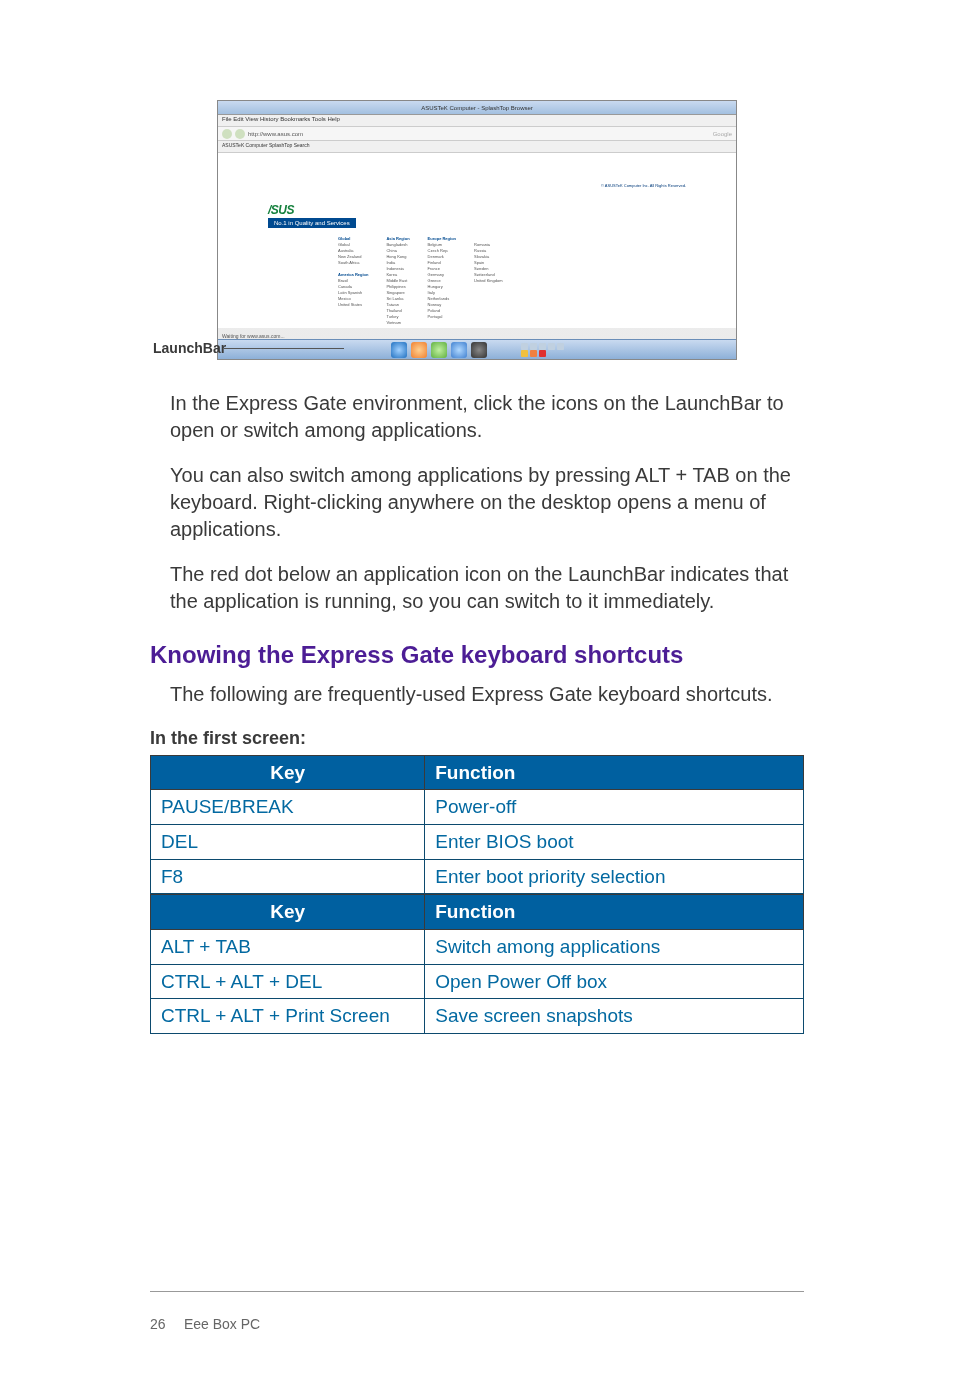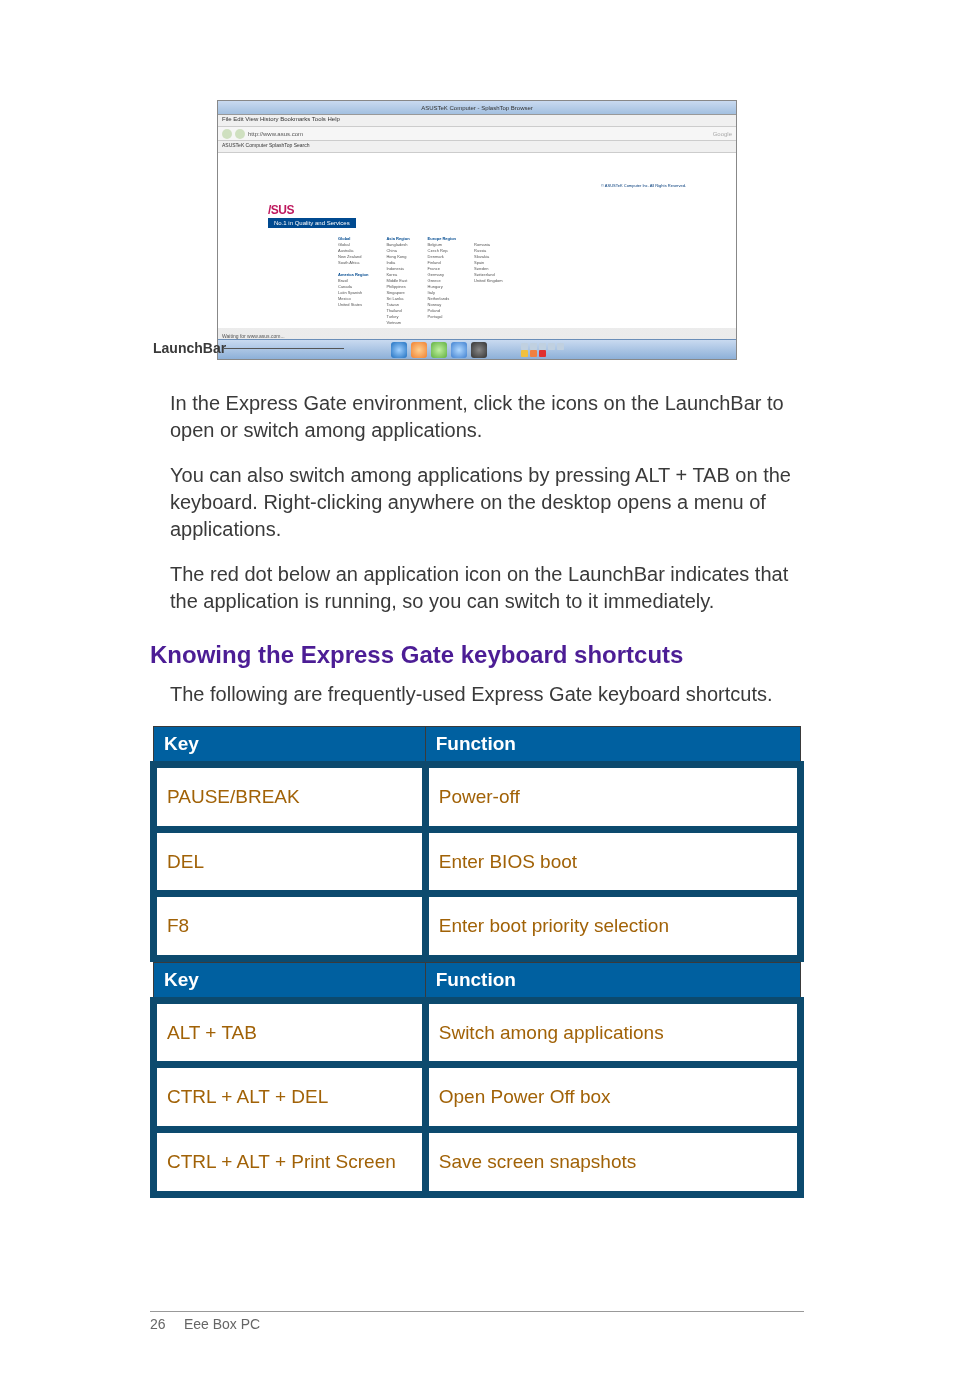--- a/index.html
+++ b/index.html
@@ -79,22 +79,23 @@
     .content-area {
       padding: 30px 50px 10px 50px;
       font-size: 5px;
       color: #555;
       background: #fff;
       height: 175px;
     }
     .asus-logo {
       font-size: 12px;
       font-weight: bold;
-      color: #be185d;
+      color: #15803d;
       letter-spacing: -0.5px;
+      font-style: italic;
     }
     .asus-tagline {
       background: #004a90;
       color: #fff;
       font-size: 6px;
       padding: 2px 6px;
       display: inline-block;
       margin-top: 1px;
     }
     .copyright-text {
@@ -215,36 +216,37 @@
     table.shortcuts th {
       background: #0060a0;
       color: #fff;
       text-align: left;
       padding: 4px 10px;
       font-weight: bold;
       border: 1px solid #3a3a3a;
     }
     table.shortcuts th:first-child {
       width: 42%;
+      text-align: center;
     }
     table.shortcuts th:nth-child(2) {
       color: #ffffff;
     }
     table.shortcuts td {
-      border: 7px solid #0c4a6e;
-      padding: 16px 10px;
-      color: #a16207;
+      border: 1px solid #0c4a6e;
+      padding: 4px 10px;
+      color: #0369a1;
     }
     .footer {
       position: absolute;
       bottom: 60px;
       left: 150px;
       right: 150px;
       border-top: 1px solid #999;
-      padding-top: 4px;
+      padding-top: 24px;
       font-size: 14px;
       color: #666;
     }
     .footer .pnum {
       display: inline-block;
       width: 30px;
     }
   </style>
 </head>
 <body>
@@ -359,20 +361,21 @@
   <div class="body-text">
     <p>In the Express Gate environment, click the icons on the LaunchBar to open or switch among applications.</p>
     <p>
       <span>You can also switch among applications by pressing </span><strong>ALT</strong><span> + </span><strong>TAB</strong><span> on the keyboard. Right-clicking anywhere on the desktop opens a menu of applications.</span>
     </p>
     <p>The red dot below an application icon on the LaunchBar indicates that the application is running, so you can switch to it immediately.</p>
 
     <h2 class="section-heading">Knowing the Express Gate keyboard shortcuts</h2>
     <p>The following are frequently-used Express Gate keyboard shortcuts.</p>
 
+    <div class="table-caption">In the first screen:</div>
     <table class="shortcuts">
       <tbody>
           <tr>
         <th>Key</th>
         <th>Function</th>
       </tr>
       <tr>
             <td>PAUSE/BREAK</td>
             <td>Power-off</td>
           </tr>

